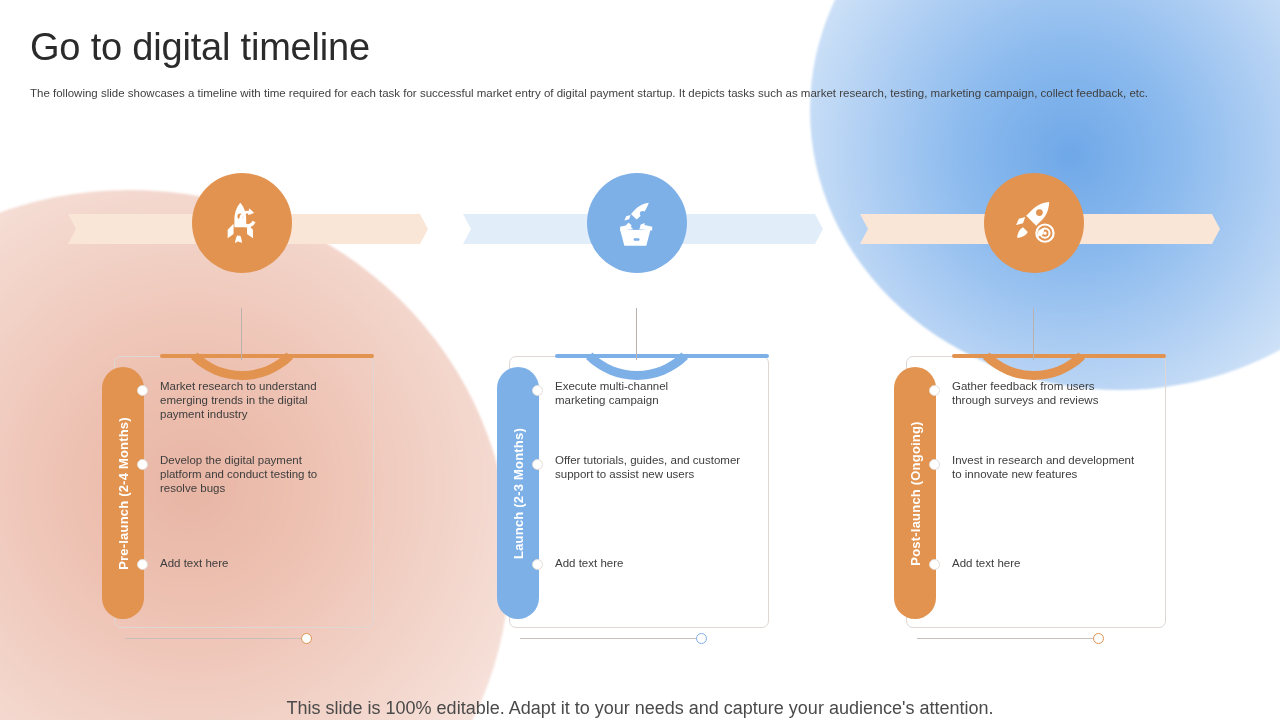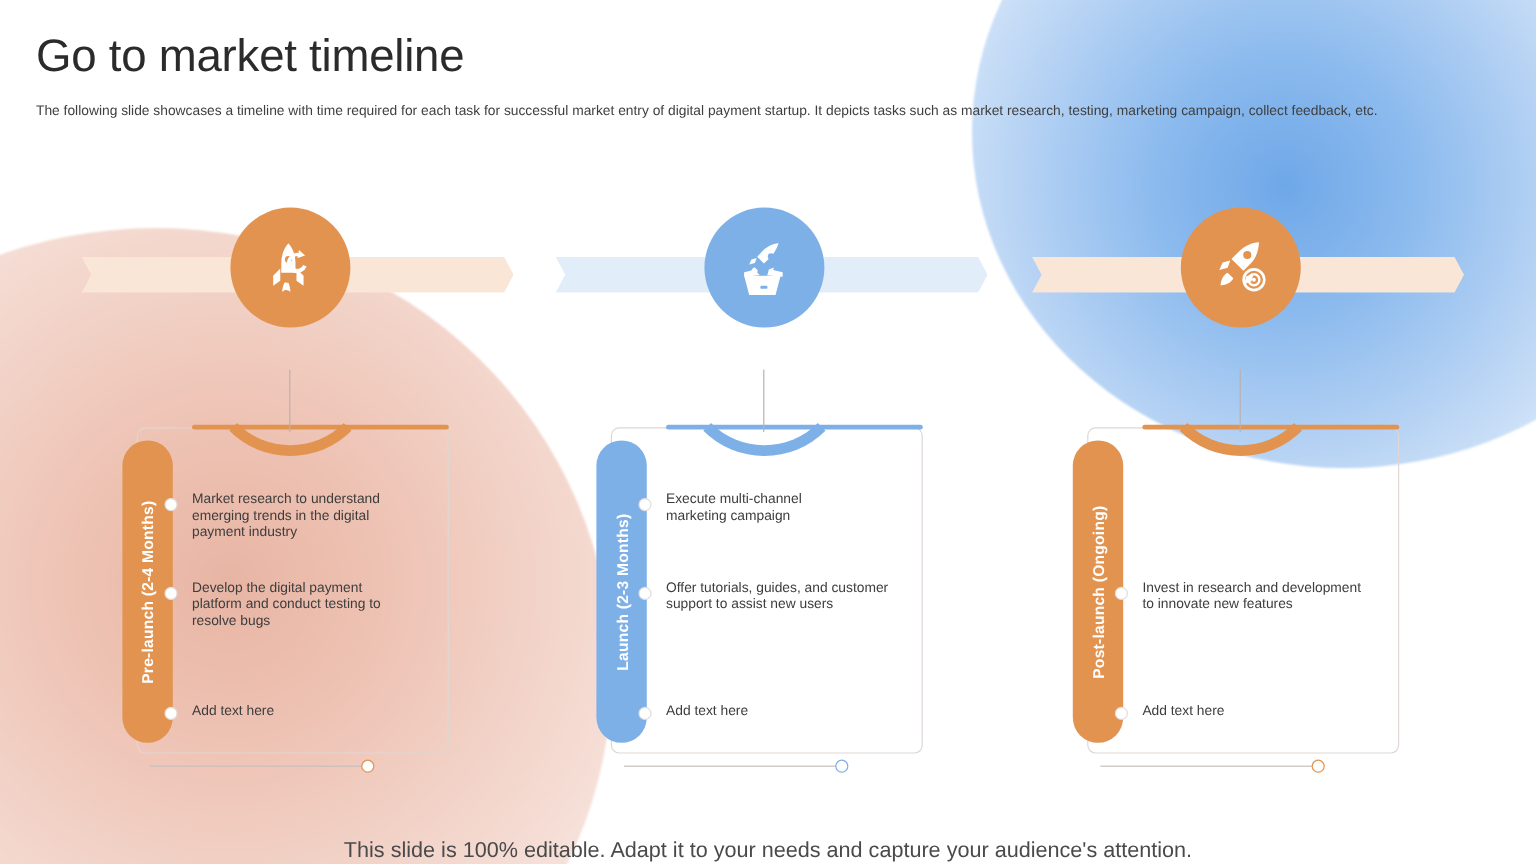--- a/index.html
+++ b/index.html
@@ -191,21 +191,20 @@
     left: 22px;
     top: 0;
     width: 240px;
     height: 272px;
   }
   .item {
     position: absolute;
     left: 0;
     display: flex;
     align-items: flex-start;
-    margin-top: 30px;
   }
   .item-0 { top: 26px; }
   .item-1 { top: 100px; }
   .item-2 { top: 200px; align-items: flex-end; }
 
   .dot {
     width: 11px;
     height: 11px;
     border-radius: 50%;
     background: #ffffff;
@@ -256,21 +255,21 @@
   }
 </style>
 </head>
 <body>
 
 <div class="bg-blob-blue"></div>
 <div class="bg-blob-pink"></div>
 
 <div class="stage">
 
-  <h1 class="page-title">Go to market timeline</h1>
+  <h1 class="page-title">Go to digital timeline</h1>
 
   <p class="page-subtitle">The following slide showcases a timeline with time required for each task for  successful market entry of digital payment startup. It depicts tasks such as market research, testing, marketing campaign, collect feedback, etc.</p>
 
   <div class="columns">
 
     <div class="col col-0">
       <div class="banner" style="background: rgb(250, 230, 215);"></div>
       <div class="arc" style="border-bottom-color: rgb(226, 147, 79); transform: rotate(0deg);"></div>
       <div class="circle" style="background: rgb(226, 147, 79);">
         <svg viewBox="0 0 64 64">
@@ -382,20 +381,25 @@
         </svg>
       </div>
       <div class="connector"></div>
 
       <div class="card">
         <div class="card-topbar" style="background: rgb(226, 147, 79);"></div>
         <div class="pill" style="background: rgb(226, 147, 79);">
           <span class="pill-label">Post-launch (Ongoing)</span>
         </div>
         <div class="items">
+          <div class="item item-0">
+            <span class="dot"></span>
+            <span class="item-text">Gather feedback from users
+through surveys and reviews</span>
+          </div>
           <div class="item item-1">
             <span class="dot"></span>
             <span class="item-text">Invest in research and development
 to innovate new features</span>
           </div>
           <div class="item item-2">
             <span class="dot"></span>
             <span class="item-text">Add text here</span>
           </div>
         </div>

